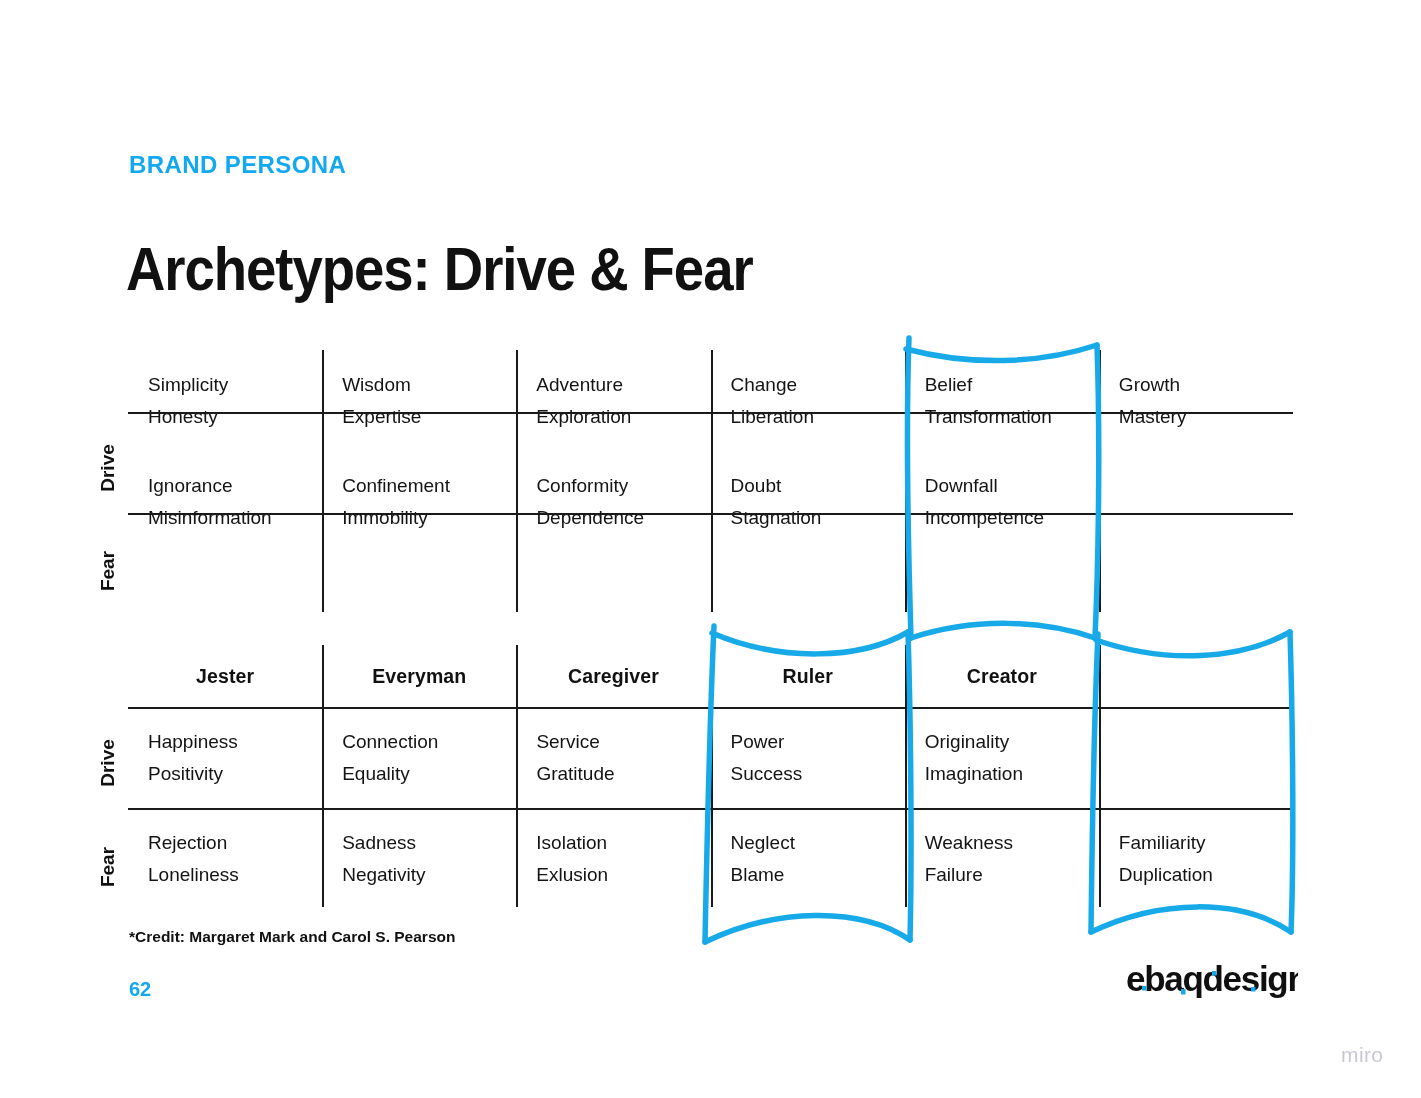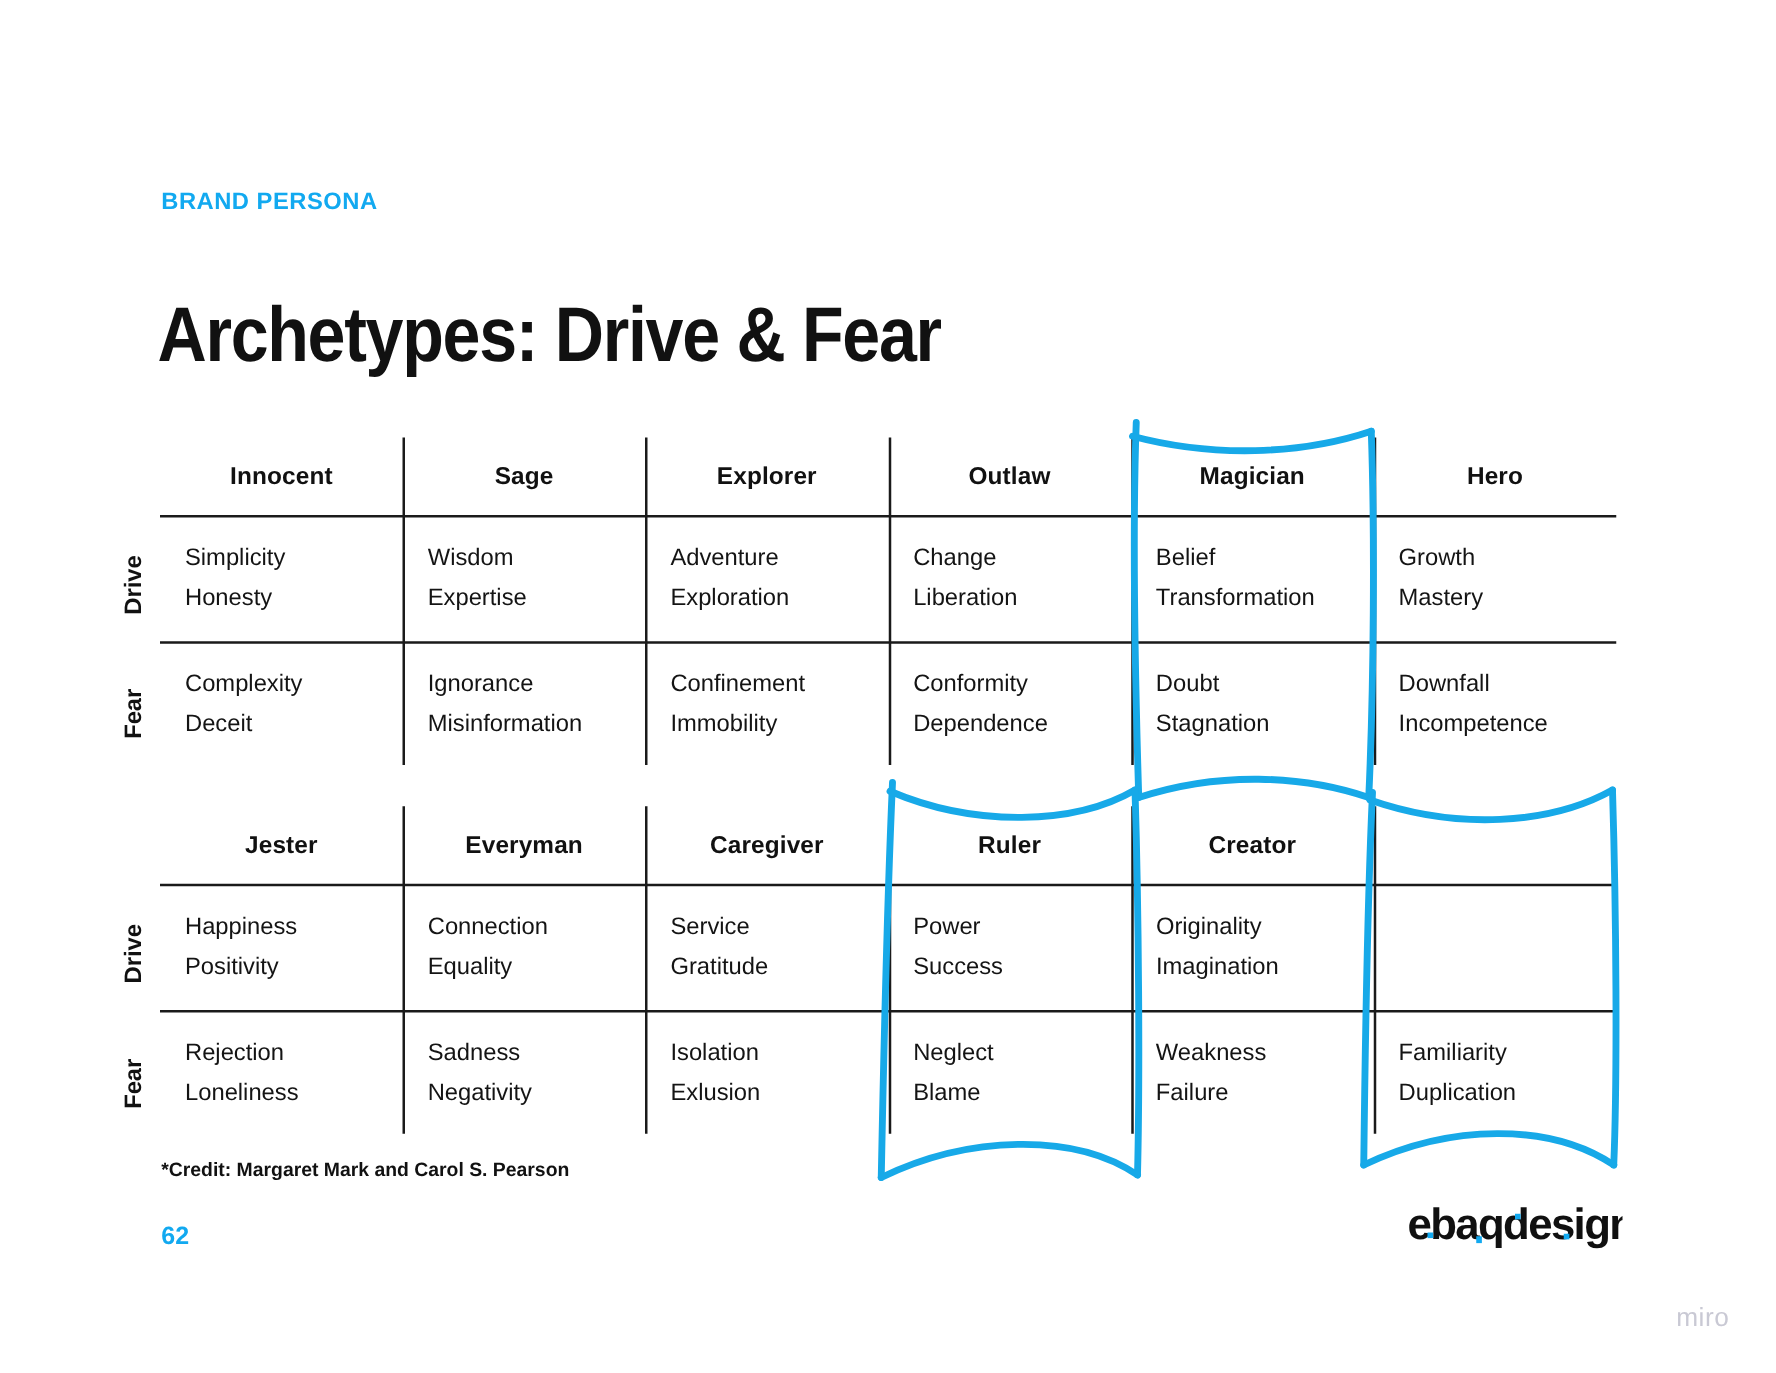--- a/index.html
+++ b/index.html
@@ -20,21 +20,21 @@
     position: absolute;
     inset: 0;
     background: #ffffff;
   }
 
   
   .eyebrow {
     position: absolute;
     left: 129px;
     top: 151px;
-    font-size: 19px;
+    font-size: 24px;
     font-weight: bold;
     letter-spacing: 0.4px;
     color: #12A9F0;
     font-family: "Liberation Sans", sans-serif;
   }
 
   .slide-title {
     position: absolute;
     left: 126px;
     top: 233px;
@@ -192,40 +192,20 @@
 <body>
 
 <div class="slide">
 
   <div class="eyebrow">BRAND PERSONA</div>
   <div class="slide-title">Archetypes: Drive &amp; Fear</div>
 
   <div class="matrix" id="matrix-one">
     <div class="mx-grid">
 
-      <div class="mx-row row-header">
-        <div class="mx-cell">
-            <span class="cell-title">Innocent</span>
-          </div>
-        <div class="mx-cell">
-            <span class="cell-title">Sage</span>
-          </div>
-        <div class="mx-cell">
-            <span class="cell-title">Explorer</span>
-          </div>
-        <div class="mx-cell">
-            <span class="cell-title">Outlaw</span>
-          </div>
-        <div class="mx-cell">
-            <span class="cell-title">Magician</span>
-          </div>
-        <div class="mx-cell">
-            <span class="cell-title">Hero</span>
-          </div>
-      </div>
 
       <div class="mx-row row-body">
         <div class="mx-cell">
           <div class="cell-line">Simplicity</div>
           <div class="cell-line">Honesty</div>
         </div>
         <div class="mx-cell">
           <div class="cell-line">Wisdom</div>
           <div class="cell-line">Expertise</div>
         </div>
@@ -241,24 +221,20 @@
           <div class="cell-line">Belief</div>
           <div class="cell-line">Transformation</div>
         </div>
         <div class="mx-cell">
           <div class="cell-line">Growth</div>
           <div class="cell-line">Mastery</div>
         </div>
       </div>
 
       <div class="mx-row row-body row-last">
-        <div class="mx-cell">
-          <div class="cell-line">Complexity</div>
-          <div class="cell-line">Deceit</div>
-        </div>
         <div class="mx-cell">
           <div class="cell-line">Ignorance</div>
           <div class="cell-line">Misinformation</div>
         </div>
         <div class="mx-cell">
           <div class="cell-line">Confinement</div>
           <div class="cell-line">Immobility</div>
         </div>
         <div class="mx-cell">
           <div class="cell-line">Conformity</div>

